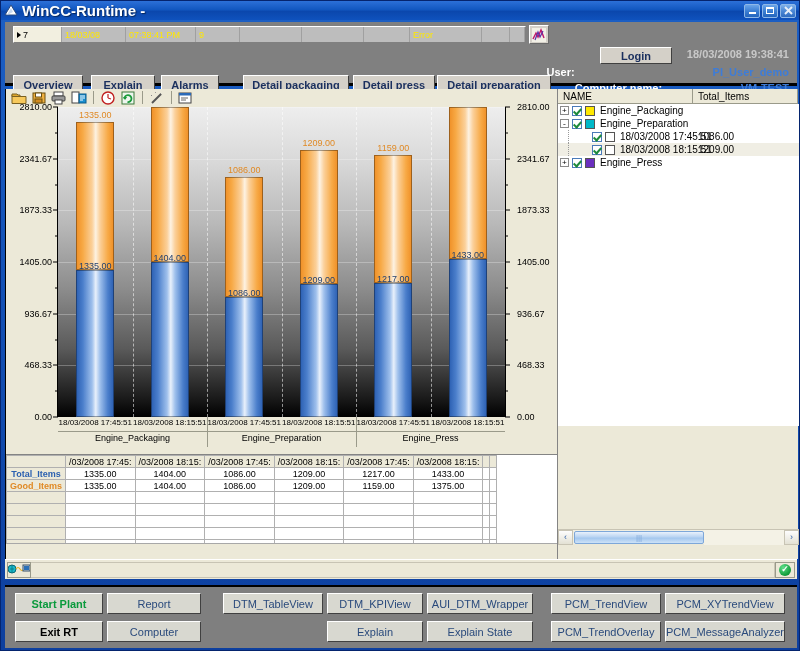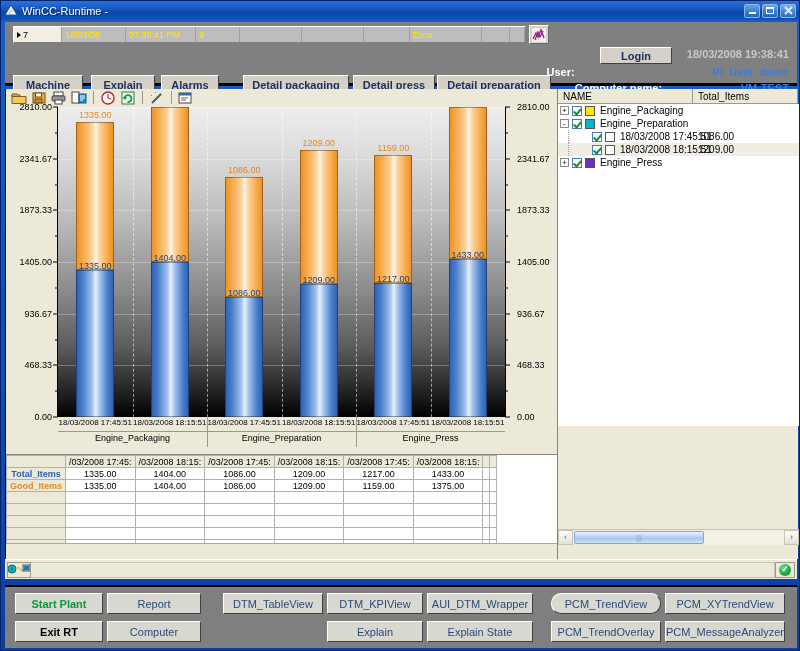--- a/index.html
+++ b/index.html
@@ -24,21 +24,21 @@
     padding-left: 3px;
     background: linear-gradient(180deg,#2c70d8 0%,#1257c0 45%,#0b47ad 55%,#0f52bd 100%);
     color: #fff;
   }
   .title-icon {
     width: 14px; height: 13px; margin-right: 4px;
     position: relative; flex: none;
   }
   .title-icon svg { display:block; }
   #title-text {
-    font-size: 11px; font-weight: normal;
+    font-size: 15px; font-weight: bold;
     color: #ffffff;
     text-shadow: 1px 1px 1px rgba(0,0,0,.5);
     white-space: nowrap;
   }
   #win-controls {
     margin-left: auto; display: flex; gap: 2px; padding-right: 3px;
   }
   .wbtn {
     width: 16px; height: 14px;
     border: 1px solid #8fb8e8;
@@ -460,21 +460,21 @@
     </div>
 
     <div id="alarm-icon-btn">
       <svg width="14" height="14" viewBox="0 0 14 14">
         <rect x="0" y="0" width="14" height="14" fill="#f2f0e6"></rect>
         <path d="M1 11 L4 5 L6 9 L9 2 L12 10" stroke="#c0186b" stroke-width="1.4" fill="none"></path>
         <path d="M3 12 L6 4 L8 9 L11 3" stroke="#5a2fa8" stroke-width="1.2" fill="none"></path>
       </svg>
     </div>
 
-    <div class="navbtn" style="left:8px;  top:53px; width:70px;">Machine</div>
+    <div class="navbtn" style="left:8px;  top:53px; width:70px;">Overview</div>
     <div class="navbtn" style="left:86px; top:53px; width:64px;">Explain</div>
     <div class="navbtn" style="left:156px;top:53px; width:58px;">Alarms</div>
     <div class="navbtn" style="left:238px;top:53px; width:106px;">Detail packaging</div>
     <div class="navbtn" style="left:348px;top:53px; width:82px;">Detail press</div>
     <div class="navbtn" style="left:432px;top:53px; width:114px;">Detail preparation</div>
 
     <div id="login-btn">Login</div>
     <div id="datetime">18/03/2008 19:38:41</div>
 
     <div class="inforow" id="info-user">
@@ -834,19 +834,19 @@
   <div id="footer">
       <div class="fbtn green" style="left: 10px; top: 6px; width: 88px; text-align: right;">Start Plant</div>
       <div class="fbtn black" style="left: 10px; top: 34px; width: 88px;">Exit RT</div>
       <div class="fbtn" style="left: 102px; top: 6px; width: 94px;">Report</div>
       <div class="fbtn" style="left: 102px; top: 34px; width: 94px;">Computer</div>
       <div class="fbtn" style="left: 218px; top: 6px; width: 100px;">DTM_TableView</div>
       <div class="fbtn" style="left: 322px; top: 6px; width: 96px;">DTM_KPIView</div>
       <div class="fbtn" style="left: 322px; top: 34px; width: 96px;">Explain</div>
       <div class="fbtn" style="left: 422px; top: 6px; width: 106px;">AUI_DTM_Wrapper</div>
       <div class="fbtn" style="left: 422px; top: 34px; width: 106px;">Explain State</div>
-      <div class="fbtn" style="left: 546px; top: 6px; width: 110px; border-radius: 10px;">PCM_TrendView</div>
+      <div class="fbtn" style="left: 546px; top: 6px; width: 110px;">PCM_TrendView</div>
       <div class="fbtn" style="left: 546px; top: 34px; width: 110px;">PCM_TrendOverlay</div>
       <div class="fbtn" style="left: 660px; top: 6px; width: 120px;">PCM_XYTrendView</div>
       <div class="fbtn" style="left: 660px; top: 34px; width: 120px;">PCM_MessageAnalyzer</div>
     </div>
 
 </div>
 
 </body></html>

